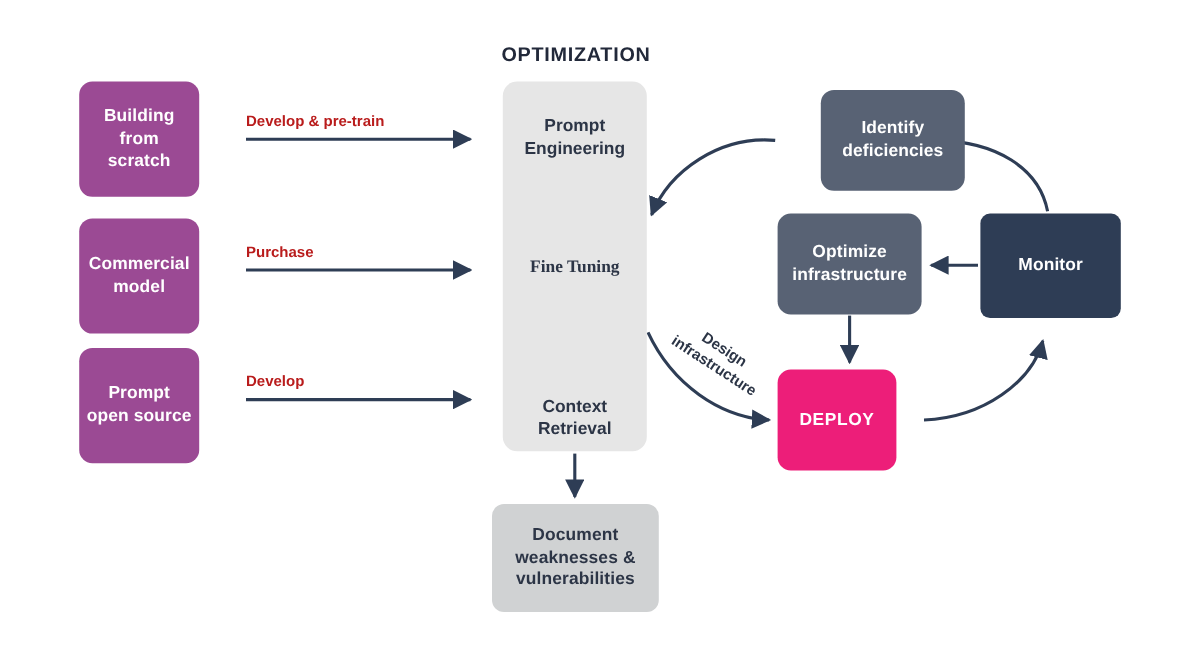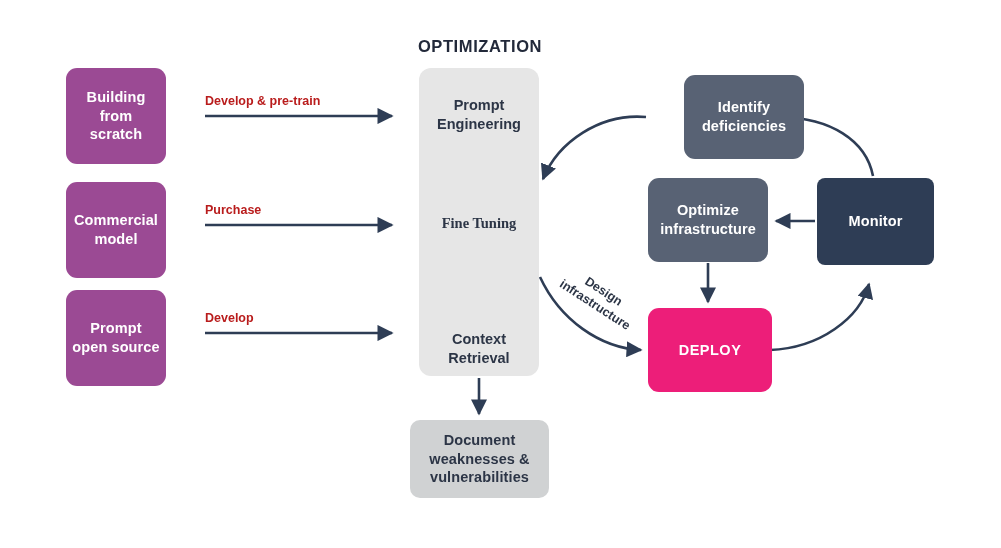--- a/index.html
+++ b/index.html
@@ -89,21 +89,21 @@
   }
   #opt-item-0 { top: 96px; }
   #opt-item-1 { top: 214px; font-family: Liberation Serif, serif; }
   #opt-item-2 { top: 330px; }
 
   
   #node-document {
     left: 410px;
     top: 420px;
     width: 139px;
-    height: 78px;
+    height: 90px;
     border-radius: 10px;
     background: #D0D2D3;
     color: #2c3546;
     font-size: 14.5px;
     font-weight: bold;
   }
 
   
   .slate-box {
     border-radius: 11px;
@@ -125,21 +125,21 @@
     left: 817px; top: 178px;
     width: 117px; height: 87px;
     border-radius: 8px;
     background: #2E3D55;
     color: #ffffff;
     font-size: 14.5px;
     font-weight: bold;
   }
   #node-deploy {
     left: 648px; top: 308px;
-    width: 124px; height: 84px;
+    width: 99px; height: 84px;
     border-radius: 11px;
     background: #ED1E79;
     color: #ffffff;
     font-size: 14.5px;
     font-weight: bold;
     letter-spacing: 0.5px;
   }
 
   
   .edge-label {

